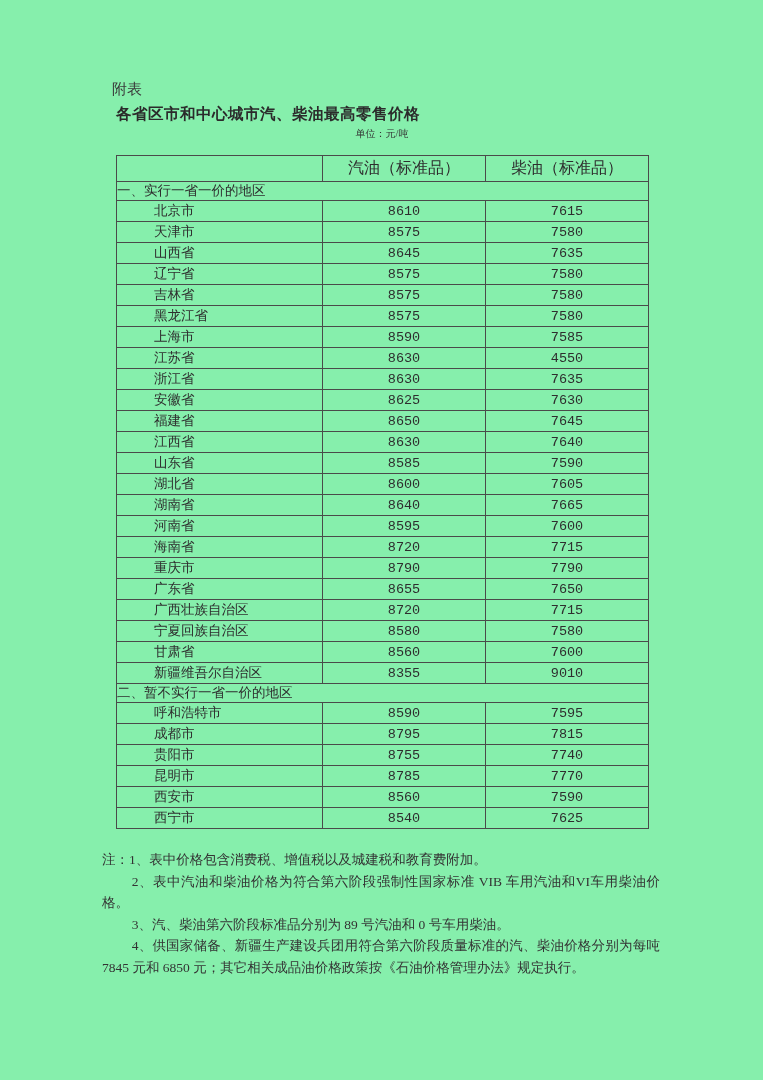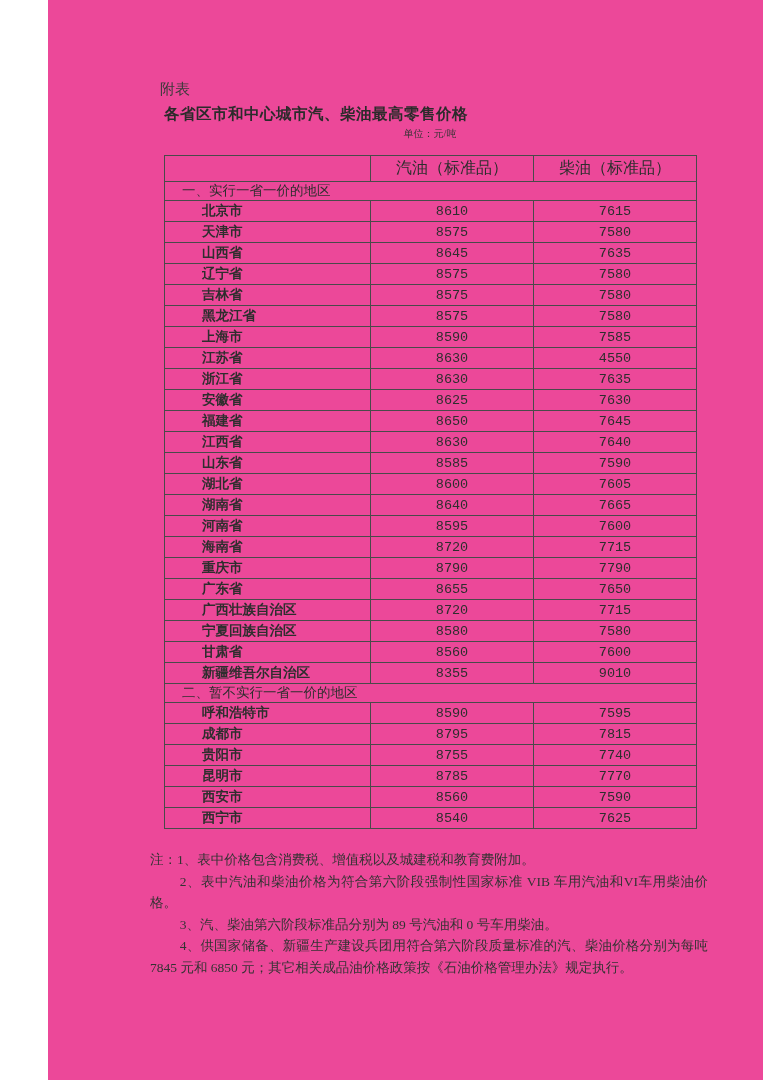--- a/index.html
+++ b/index.html
@@ -11,22 +11,21 @@
     width: 763px;
     height: 1080px;
     position: relative;
     font-family: "Liberation Serif", "DejaVu Serif", serif;
     color: #2e2e2e;
     overflow: hidden;
   }
   .page {
     position: absolute;
     inset: 0;
-    background: #ec4899;
-    margin-left: 48px;
+    background: #86efac;
   }
   .appendix-label {
     position: absolute;
     left: 112px;
     top: 80px;
     font-size: 15px;
     color: #3a3a3a;
   }
   .doc-title {
     position: absolute;
@@ -66,30 +65,29 @@
     white-space: nowrap;
   }
   .price-table tr.header-row td {
     height: 25px;
     text-align: center;
     font-size: 16px;
   }
   .price-table tr.section-row td {
     height: 17px;
     text-align: left;
-    padding-left: 17px;
+    padding-left: 0;
     font-size: 13.5px;
   }
   .price-table tr.data-row td {
     height: 20px;
   }
   .price-table td.region-cell {
     text-align: left;
     padding-left: 37px;
-    font-weight: bold;
   }
   .price-table td.num-cell {
     text-align: center;
     font-family: Liberation Mono, monospace;
   }
   .notes {
     position: absolute;
     left: 102px;
     top: 849px;
     width: 558px;

